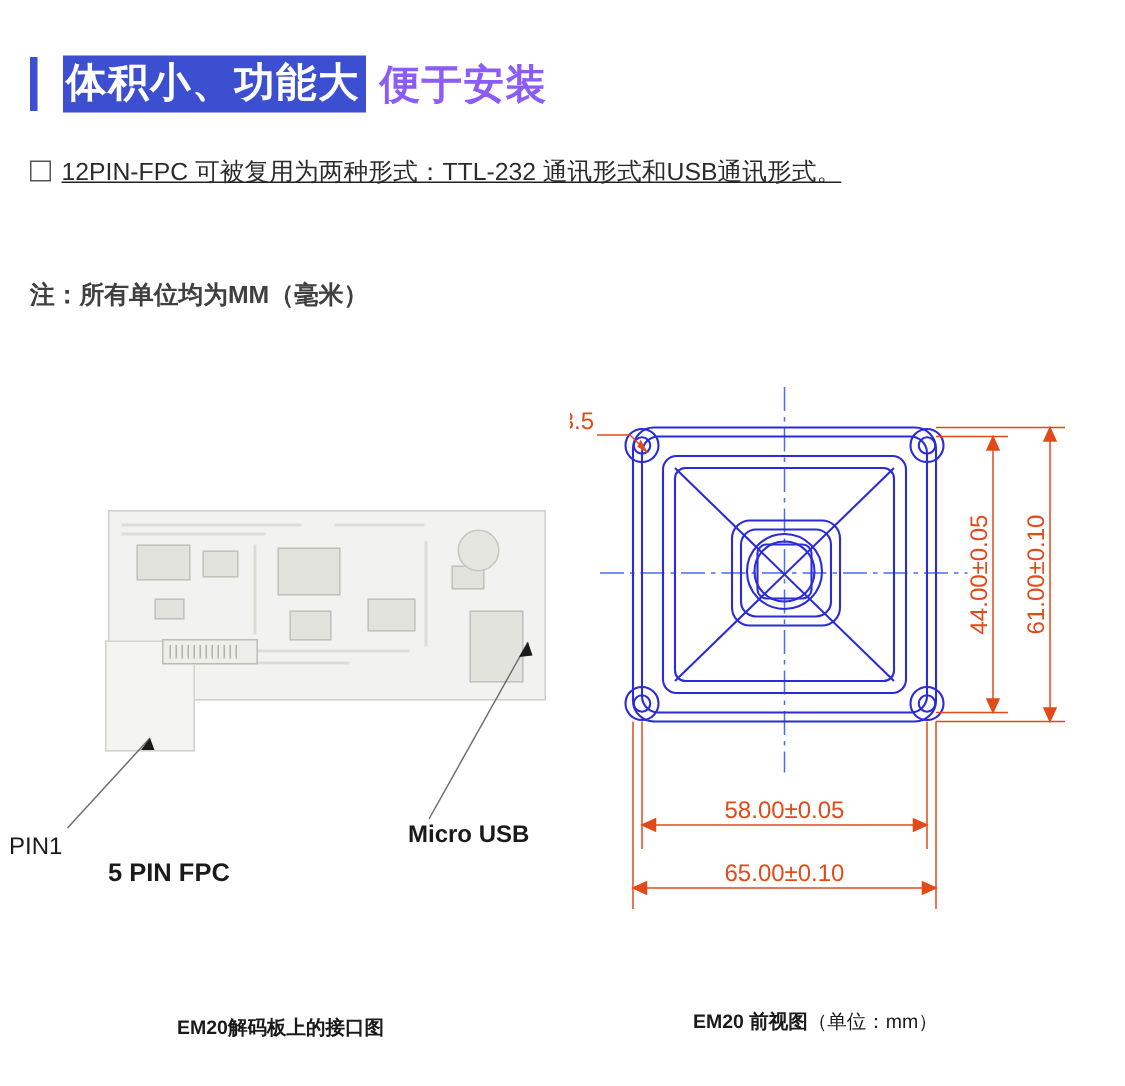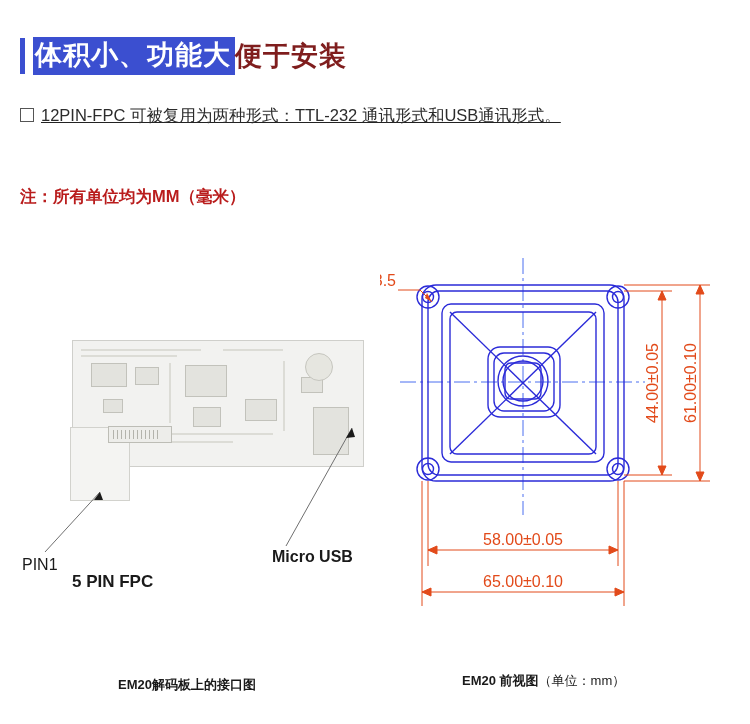--- a/index.html
+++ b/index.html
@@ -17,38 +17,39 @@
   }
 
   
   .header {
     position: absolute;
     left: 20px;
     top: 36px;
     display: flex;
     align-items: center;
     height: 40px;
+    gap: 9px;
   }
   .header .accent-bar {
     width: 5px;
     height: 36px;
     background: #3b4fd0;
     margin-right: 8px;
   }
   .header .title-hl {
     background: #3b4fd0;
     color: #ffffff;
     font-size: 27px;
     font-weight: bold;
     letter-spacing: 1px;
     padding: 3px 4px 5px 2px;
     line-height: 30px;
   }
   .header .title-rest {
-    color: #7f1d1d;
+    color: #8b5cf6;
     font-size: 27px;
     font-weight: bold;
     letter-spacing: 1px;
     padding-left: 0;
     line-height: 30px;
   }
 
   
   .bullets {
     position: absolute;
@@ -72,21 +73,21 @@
     position: relative;
     top: 1px;
   }
 
   .note {
     position: absolute;
     left: 20px;
     top: 186px;
     font-size: 16.5px;
     font-weight: bold;
-    color: #b91c1c;
+    color: #404040;
     white-space: nowrap;
   }
 
   
   .pcb-wrap {
     position: absolute;
     left: 62px;
     top: 330px;
     width: 310px;
     height: 180px;
@@ -230,21 +231,21 @@
   </div>
 </div>
 
 <svg style="position:absolute;left:0;top:0;width:750px;height:724px;pointer-events:none;">
   <line x1="45" y1="552" x2="100" y2="492" stroke="#6f6f6f" stroke-width="1"></line>
   <polygon points="100,492 94,500 103,500" fill="#1a1a1a"></polygon>
   <line x1="286" y1="546" x2="352" y2="428" stroke="#6f6f6f" stroke-width="1"></line>
   <polygon points="352,428 346,438 355,437" fill="#1a1a1a"></polygon>
 </svg>
 
-<div class="label-text" style="left:22px; top:556px;">PIN1</div>
+<div class="label-text" style="left:6px; top:556px;">PIN1</div>
 <div class="label-bold" style="left:272px; top:548px;">Micro USB</div>
 <div class="label-bold" style="left:72px; top:572px; font-size:17px;">5 PIN FPC</div>
 
 <div class="caption" style="left:118px; top:676px;font-weight:bold;">EM20解码板上的接口图</div>
 <div class="caption" style="left:462px; top:672px;">
   <span class="caption-bold">EM20 前视图</span><span>（单位：mm）</span>
 </div>
 
 <div class="drawing">
   <svg width="360" height="390" viewBox="0 0 360 390">

